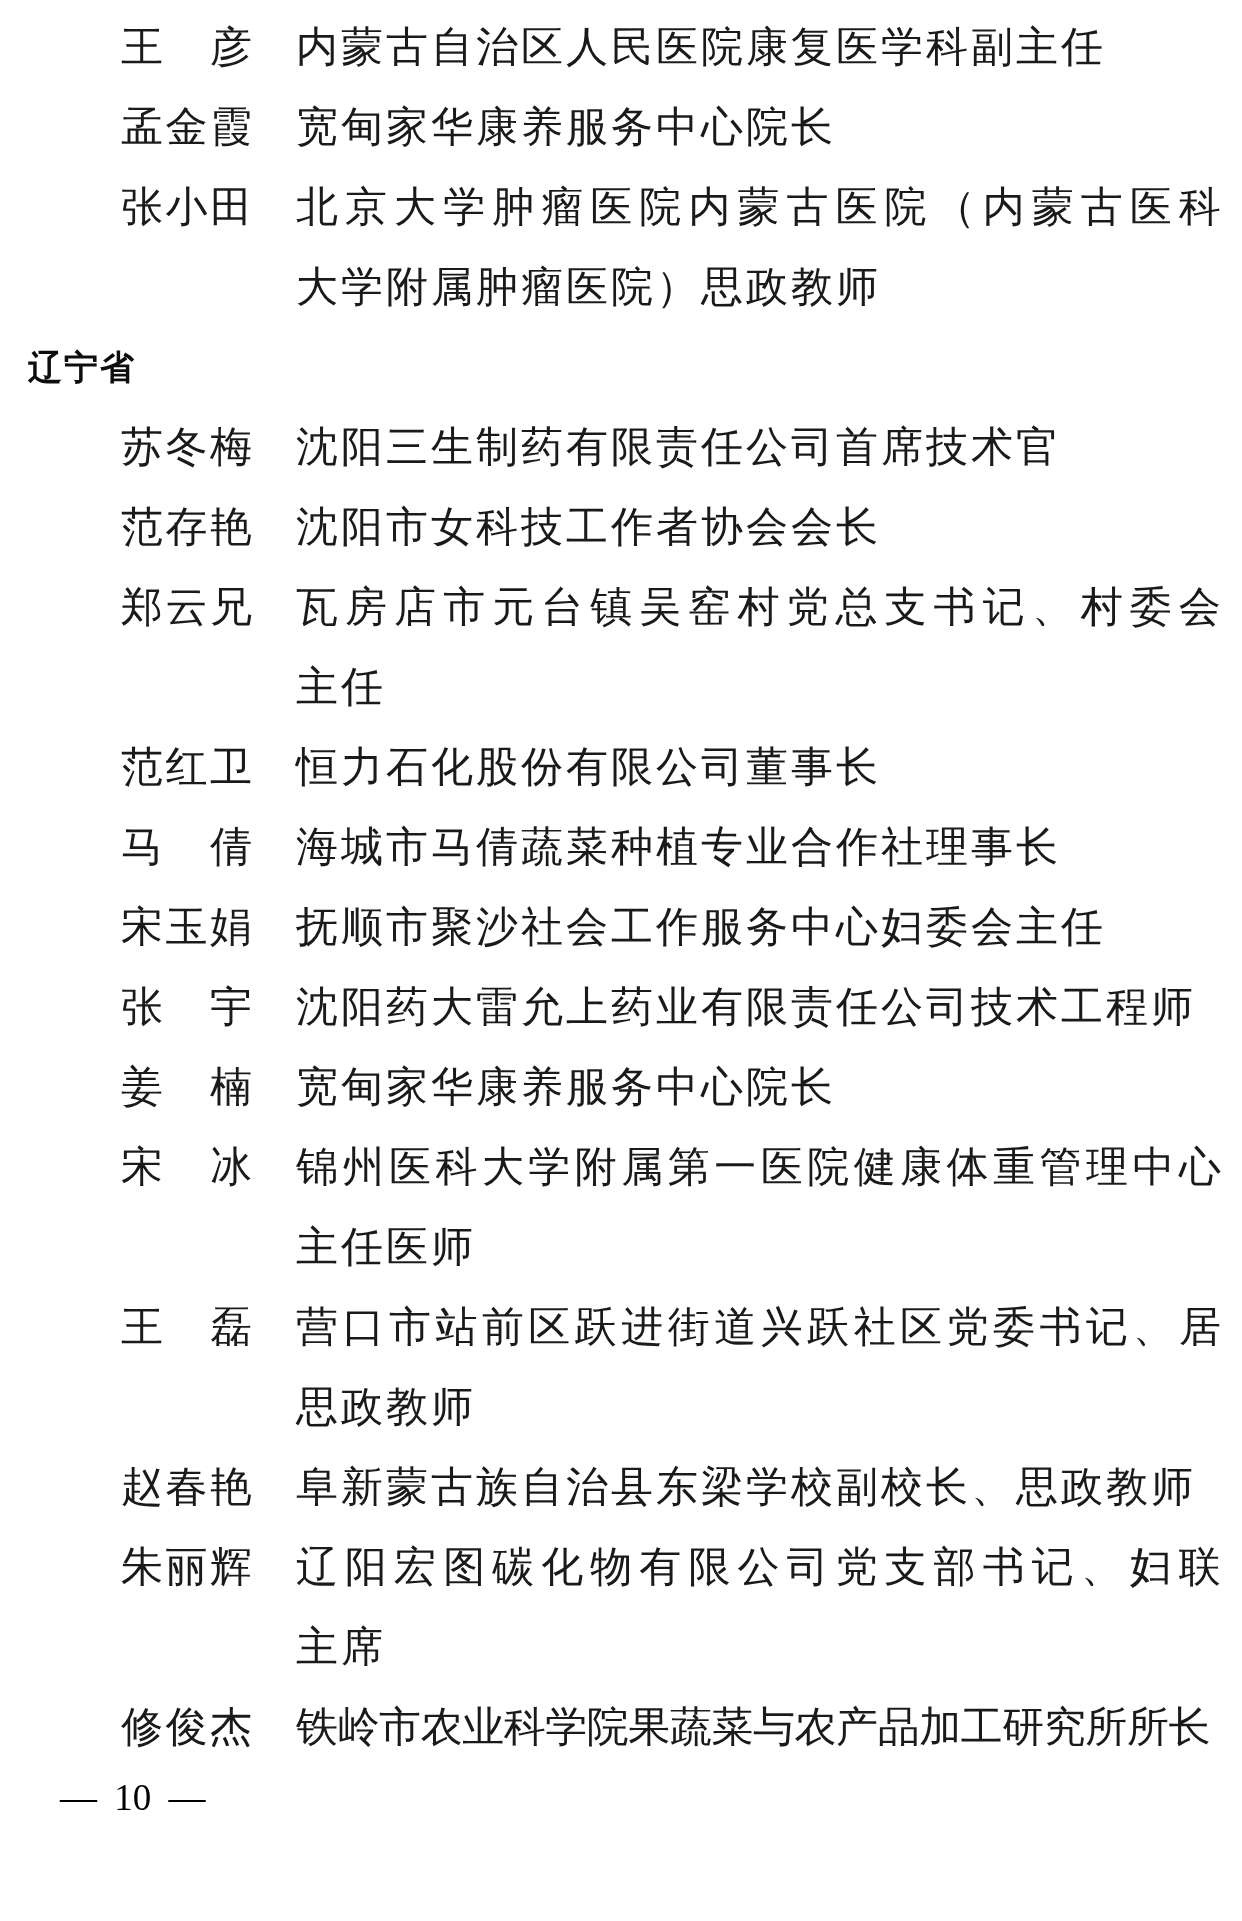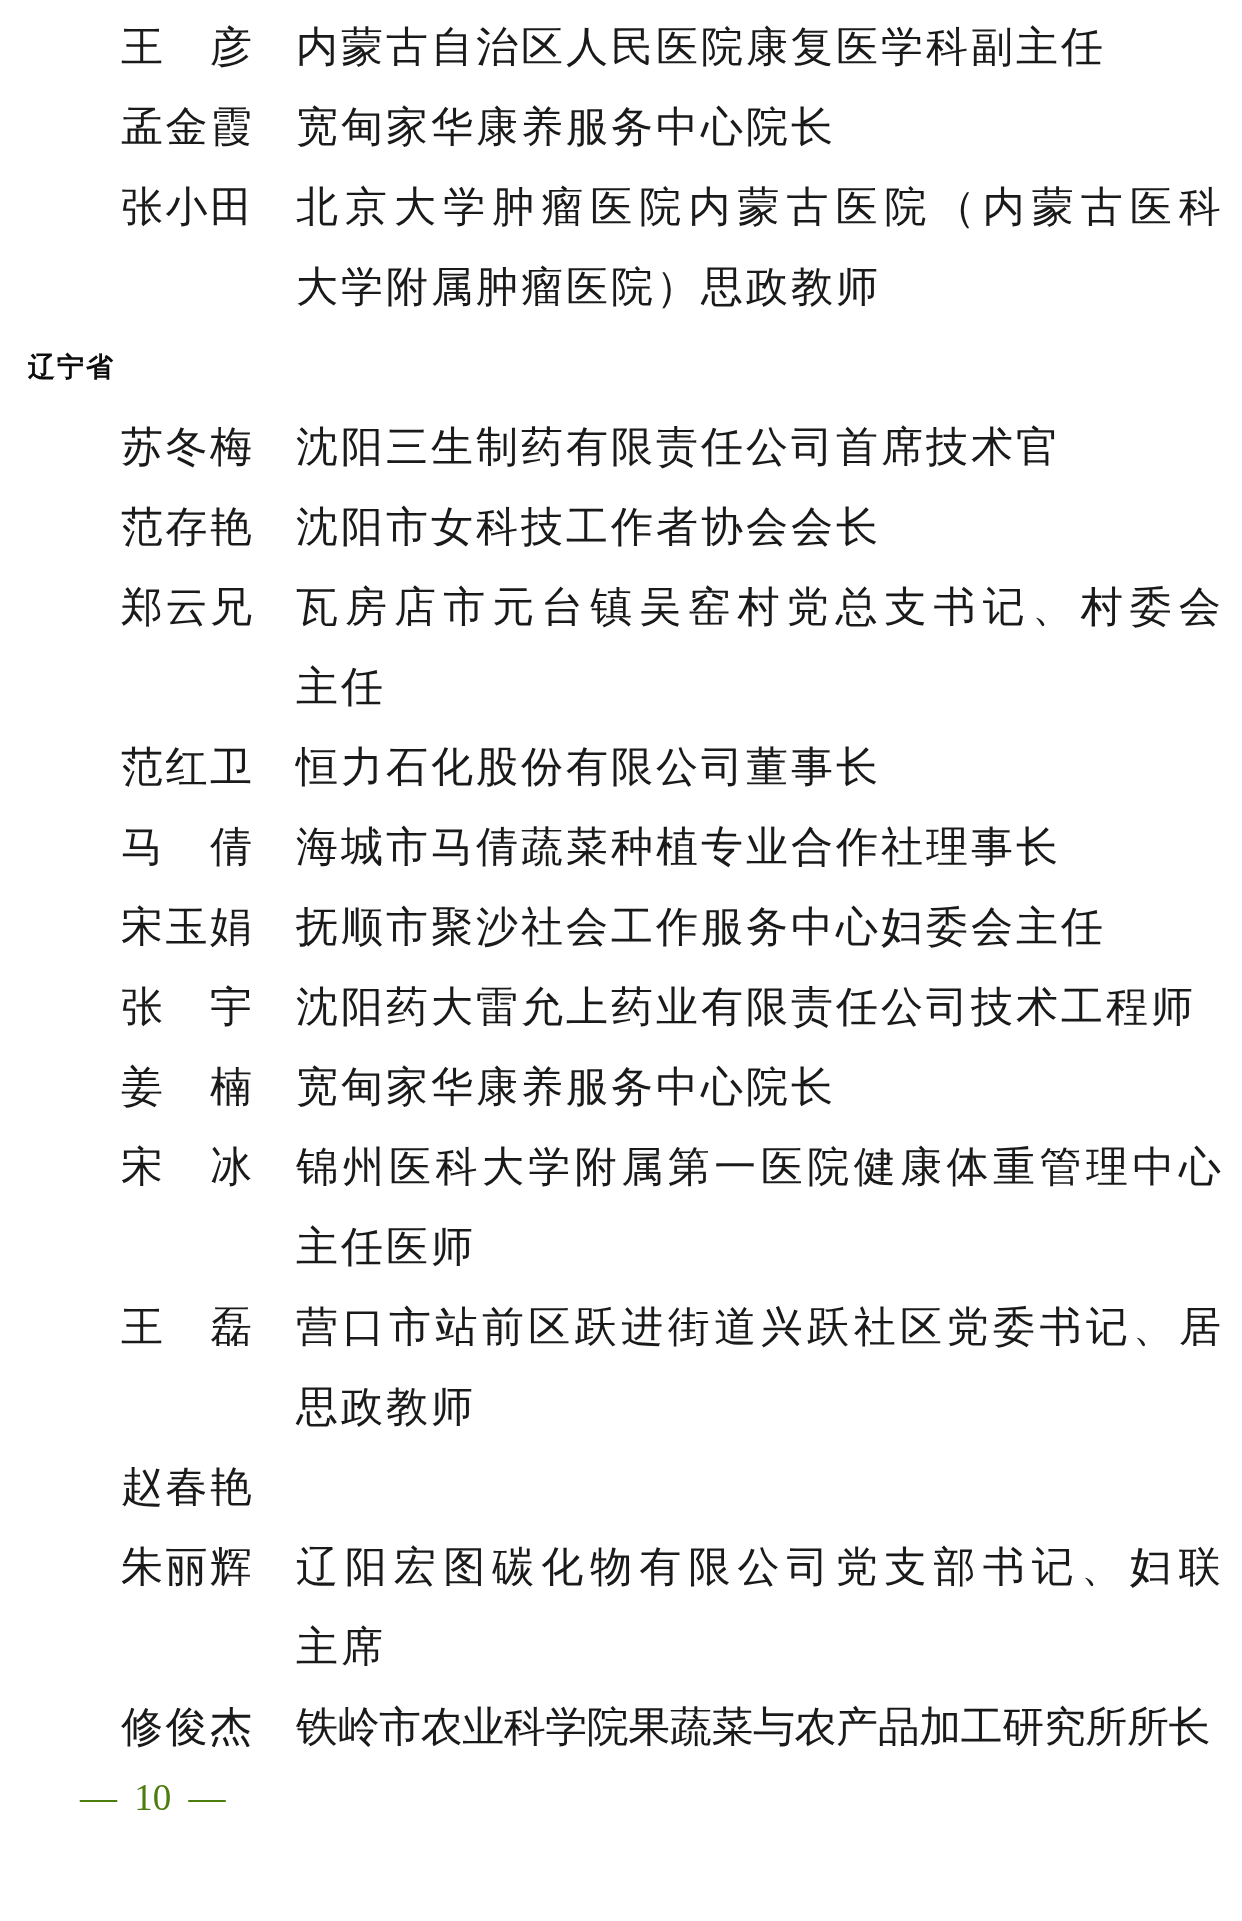--- a/index.html
+++ b/index.html
@@ -15,21 +15,21 @@
     font-family: "Liberation Serif", "DejaVu Serif", serif;
     color: #1a1a1a;
   }
   .doc-content {
     padding-top: 7px;
   }
   .section-heading {
     margin-left: 28px;
     height: 80px;
     line-height: 80px;
-    font-size: 27px;
+    font-size: 34px;
     font-weight: bold;
     letter-spacing: 2px;
     font-family: "Liberation Sans", "DejaVu Sans", sans-serif;
     color: #0d0d0d;
   }
   .entry {
     display: flex;
     align-items: flex-start;
     padding-left: 121px;
   }
@@ -57,27 +57,27 @@
   .line.justify {
     display: flex;
     justify-content: space-between;
   }
   .line.plain {
     white-space: nowrap;
     letter-spacing: 3px;
   }
   .page-footer {
     position: absolute;
-    left: 80px;
+    left: 60px;
     top: 1776px;
     height: 44px;
     line-height: 44px;
     font-size: 37px;
     word-spacing: 8px;
-    color: #4d7c0f;
+    color: #000000;
   }
 </style>
 </head>
 <body>
 
 <div class="doc-content">
   <div id="content">
       <div class="entry">
         <div class="entry-name">
           <span>王</span>
@@ -288,20 +288,23 @@
           </div>
           <div class="line plain">思政教师</div>
         </div>
       </div>
       <div class="entry">
         <div class="entry-name">
           <span>赵</span>
           <span>春</span>
           <span>艳</span>
         </div>
+        <div class="entry-title">
+          <div class="line plain">阜新蒙古族自治县东梁学校副校长、思政教师</div>
+        </div>
       </div>
       <div class="entry">
         <div class="entry-name">
           <span>朱</span>
           <span>丽</span>
           <span>辉</span>
         </div>
         <div class="entry-title">
           <div class="line justify">
             <span>辽</span>

